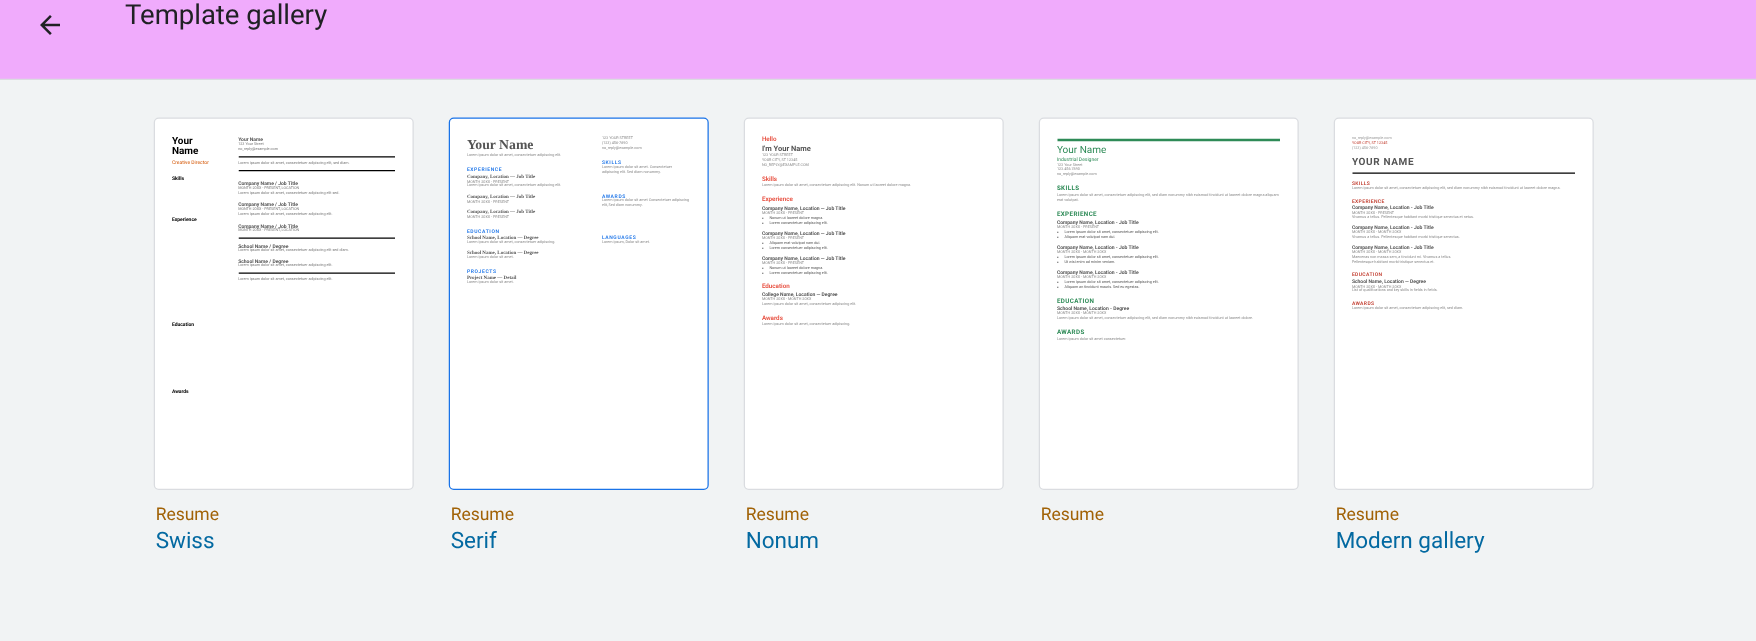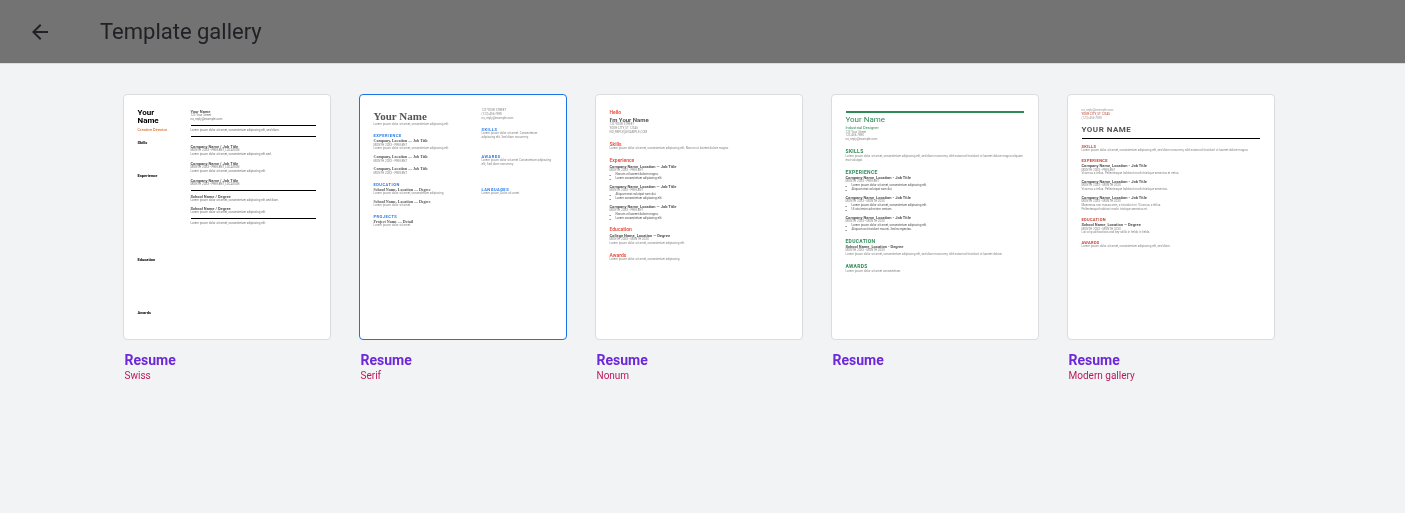--- a/index.html
+++ b/index.html
@@ -1,24 +1,24 @@
 <!DOCTYPE html>
 <html><head>
 <meta charset="utf-8">
 <style>
   * { box-sizing: border-box; margin: 0; padding: 0; }
   body { font-family: 'Google Sans', Roboto, Arial, sans-serif; background: #fff; color: #202124; }
   
   .header {
     height: 64px;
     display: flex;
-    align-items: center;
+    align-items: flex-start;
     padding: 0 20px;
     border-bottom: 1px solid #dadce0;
-    background: #737373;
+    background: #f0abfc;
   }
   .back-btn {
     width: 40px; height: 40px;
     border-radius: 50%;
     display: flex; align-items: center; justify-content: center;
     cursor: pointer;
     margin-right: 40px;
   }
   .page-title { font-size: 22px; font-weight: 400; color: #202124; }
   
@@ -42,34 +42,34 @@
   .card-row {
     display: flex;
     gap: 28px;
   }
   .card {
     width: 208px;
     cursor: pointer;
   }
   .thumb {
     width: 208px;
-    height: 246px;
+    height: 298px;
     background: #fff;
     border: 1px solid #dadce0;
     border-radius: 4px;
     overflow: hidden;
     position: relative;
     padding: 14px;
     font-size: 3px;
     line-height: 1.3;
     color: #555;
   }
   .thumb.selected { border: 1px solid #1a73e8; }
-  .card-title { font-size: 14px; font-weight: 700; margin-top: 12px; color: #6d28d9; padding-left: 2px;}
-  .card-sub { font-size: 10px; color: #be185d; margin-top: 2px; padding-left: 2px;}
+  .card-title { font-size: 14px; font-weight: 400; margin-top: 12px; color: #a16207; padding-left: 2px;}
+  .card-sub { font-size: 18px; color: #0369a1; margin-top: 2px; padding-left: 2px;}
   .t-hr { border: none; border-top: 1px solid #000; margin: 3px 0; }
   .t-hr-green { border: none; border-top: 2px solid #2e8b57; margin: 2px 0; }
   
   
   .swiss { display: flex; gap: 8px; }
   .swiss-left { width: 45px; }
   .swiss-right { flex: 1; }
   .swiss-name { font-size: 8px; font-weight: 700; color: #000; line-height: 1; }
   .swiss-role { font-size: 4px; color: #d35400; margin-top: 2px; }
   .swiss-label { font-size: 4px; font-weight: 700; color: #000; margin-top: 8px; }

